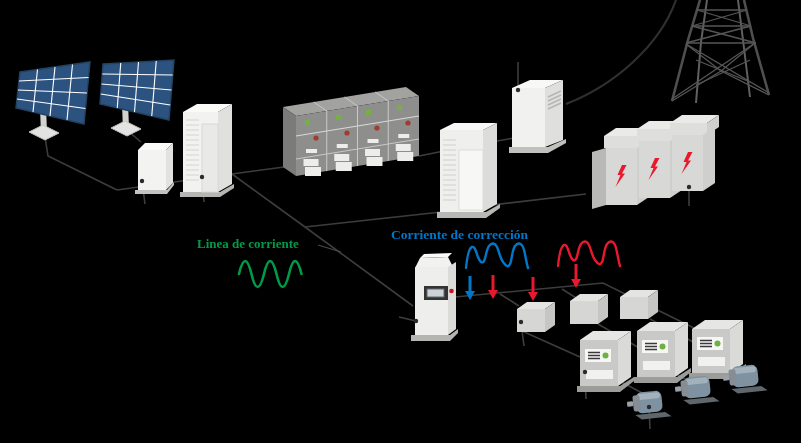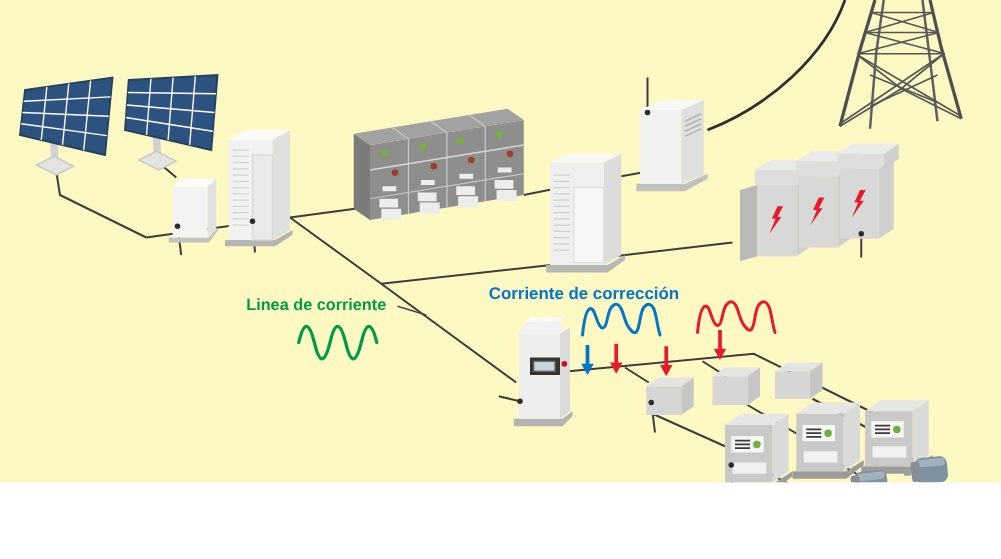--- a/index.html
+++ b/index.html
@@ -1,17 +1,17 @@
 <!DOCTYPE html>
 <html><head>
 <meta charset="utf-8">
 <style>
   html,body{margin:0;padding:0;background:#ffffff;}
-  .stage{position:relative;width:801px;height:386px;background:#fef9c3;overflow:hidden;
-         font-family:Liberation Sans, sans-serif;}
+  .stage{position:relative;width:801px;height:443px;background:#000000;overflow:hidden;
+         font-family:Liberation Serif, serif;}
   .stage svg{position:absolute;left:0;top:0;}
   .lbl{position:absolute;font-weight:700;font-size:13px;line-height:14px;white-space:nowrap;}
   .lbl-green{color:#009B48;left:197px;top:237px;}
   .lbl-blue{color:#0077C8;left:391px;top:228px;font-size:13.5px;}
   .lbl-red{color:#E8192C;left:548px;top:228px;font-size:13.5px;}
 </style>
 </head>
 <body>
 
 <div class="stage">

